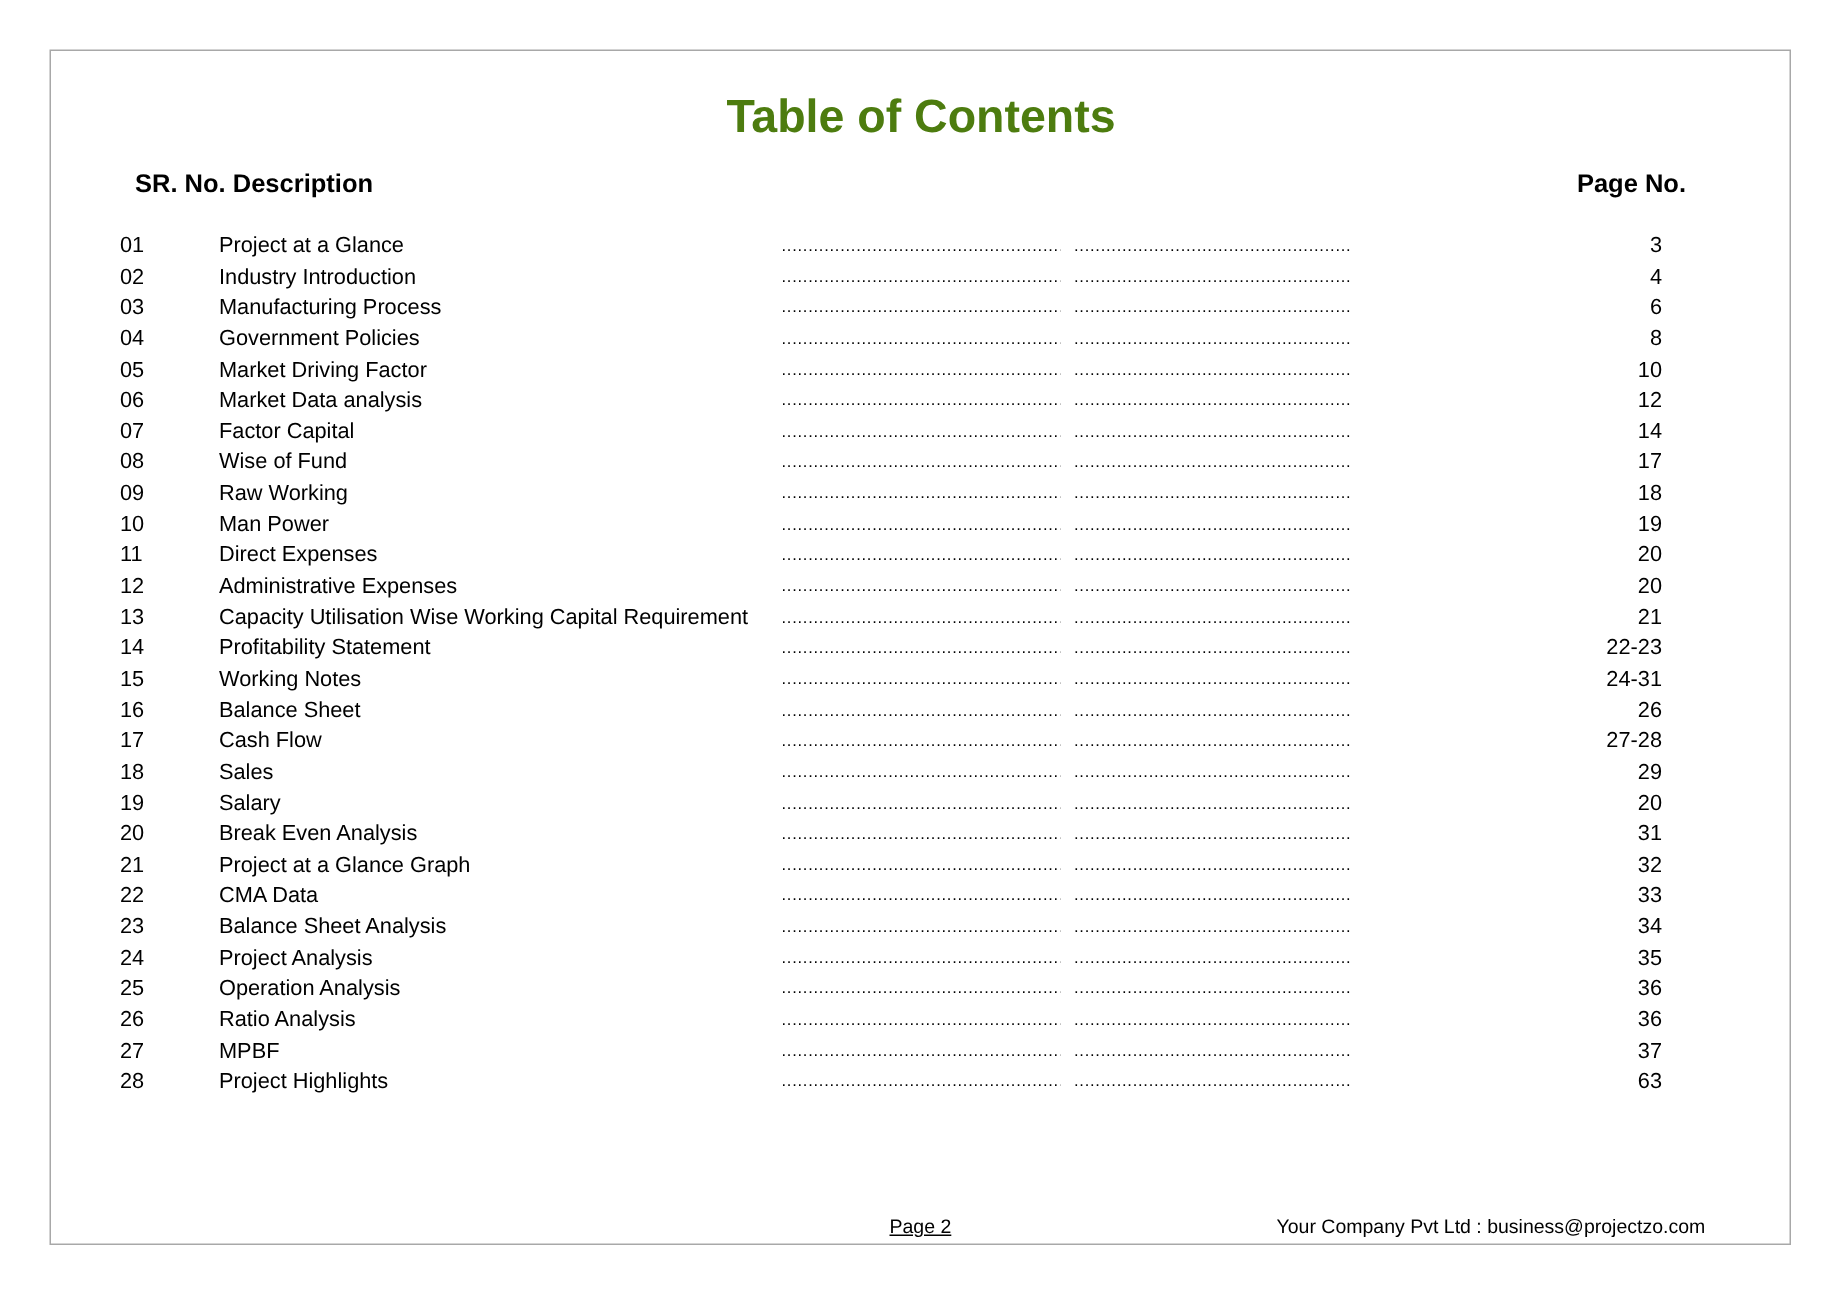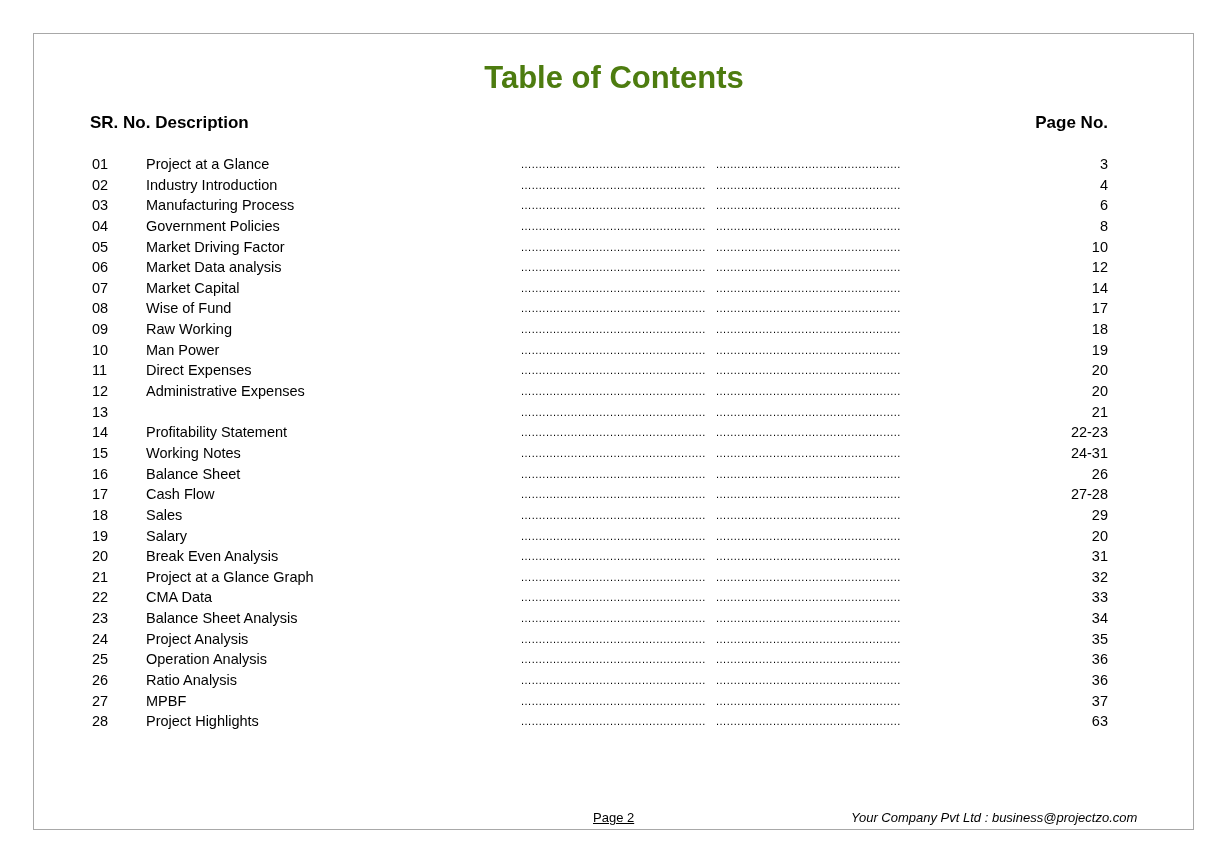--- a/index.html
+++ b/index.html
@@ -1,30 +1,30 @@
 <!DOCTYPE html>
 <html><head>
 <meta charset="utf-8">
 <style>
   html, body { margin:0; padding:0; background:#ffffff; }
   body { width:1228px; height:868px; position:relative; font-family:"Liberation Sans", sans-serif; color:#000; }
   .page { position:absolute; left:33px; top:33px; width:1161px; height:797px; border:1px solid #a8a8a8; box-sizing:border-box; background:#fff; }
   .title { position:absolute; left:0; right:0; top:60px; text-align:center; font-size:31px; font-weight:bold; color:#4d7c0f; }
   .hdr { position:absolute; top:113px; font-size:17px; font-weight:bold; }
   .hdr-sr { left:78px;margin-left:12px; }
-  .hdr-page { right:120px; }
+  .hdr-page { right:104px; }
   .rows { position:absolute; left:0; top:154px; width:1228px; }
   .row { position:relative; height:20.65px; font-size:14.5px; line-height:20px; }
-  .row .num { position:absolute; left:92px; }
+  .row .num { position:absolute; left:80px; }
   .row .desc { position:absolute; left:146px; white-space:nowrap; }
   .row .dots1 { position:absolute; left:521px; width:186px; overflow:hidden; white-space:nowrap; font-size:11px; letter-spacing:0.5px; }
   .row .dots2 { position:absolute; left:716px; width:186px; overflow:hidden; white-space:nowrap; font-size:11px; letter-spacing:0.5px; }
   .row .pg { position:absolute; right:120px; text-align:right; }
   .footer-page { position:absolute; left:593px; top:810px; font-size:13px;text-decoration:underline; }
-  .footer-company { position:absolute; left:851px; top:810px; font-size:13px;font-style:italic; }
+  .footer-company { position:absolute; left:851px; top:810px; font-size:13px; }
 </style>
 </head>
 <body>
 
 <div class="page"></div>
 <div class="title">Table of Contents</div>
 <div class="hdr hdr-sr">SR. No. Description</div>
 <div class="hdr hdr-page">Page No.</div>
 
 <div class="rows" id="rows">
@@ -65,21 +65,21 @@
     </div>
     <div class="row">
       <span class="num">06</span>
       <span class="desc">Market Data analysis</span>
       <span class="dots1">..................................................................</span>
       <span class="dots2">..................................................................</span>
       <span class="pg">12</span>
     </div>
     <div class="row">
       <span class="num">07</span>
-      <span class="desc">Market Capital</span>
+      <span class="desc">Factor Capital</span>
       <span class="dots1">..................................................................</span>
       <span class="dots2">..................................................................</span>
       <span class="pg">14</span>
     </div>
     <div class="row">
       <span class="num">08</span>
       <span class="desc">Wise of Fund</span>
       <span class="dots1">..................................................................</span>
       <span class="dots2">..................................................................</span>
       <span class="pg">17</span>
@@ -107,20 +107,21 @@
     </div>
     <div class="row">
       <span class="num">12</span>
       <span class="desc">Administrative Expenses</span>
       <span class="dots1">..................................................................</span>
       <span class="dots2">..................................................................</span>
       <span class="pg">20</span>
     </div>
     <div class="row">
       <span class="num">13</span>
+      <span class="desc">Capacity Utilisation Wise Working Capital Requirement</span>
       <span class="dots1">..................................................................</span>
       <span class="dots2">..................................................................</span>
       <span class="pg">21</span>
     </div>
     <div class="row">
       <span class="num">14</span>
       <span class="desc">Profitability Statement</span>
       <span class="dots1">..................................................................</span>
       <span class="dots2">..................................................................</span>
       <span class="pg">22-23</span>

